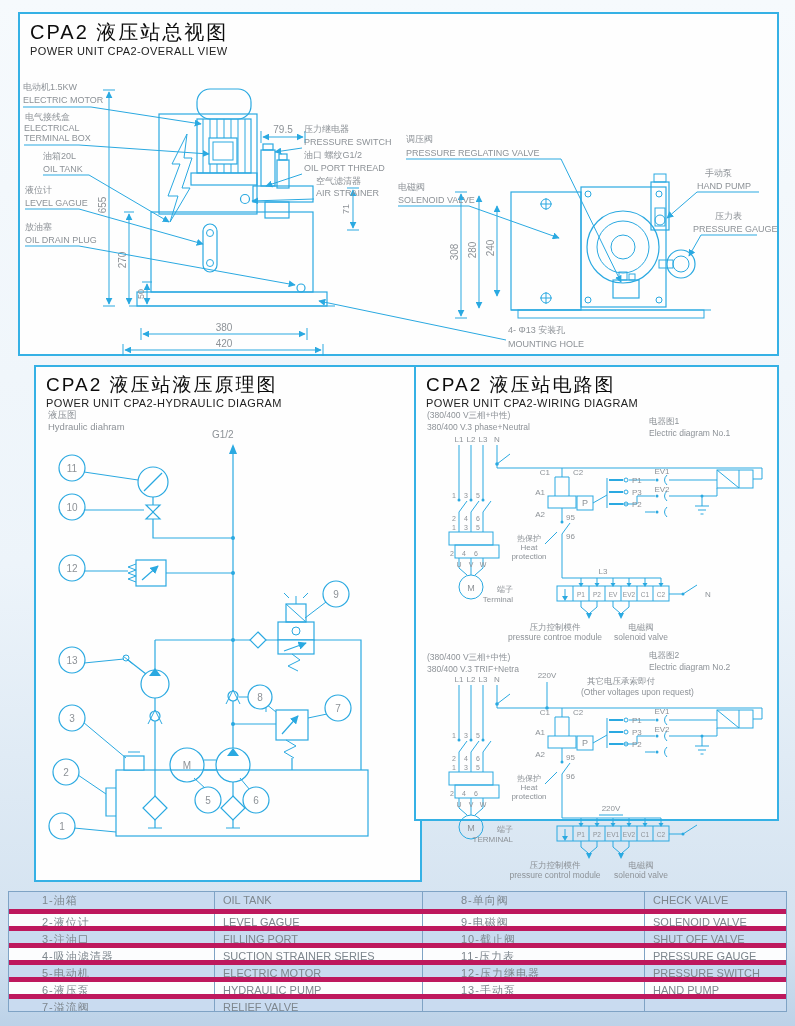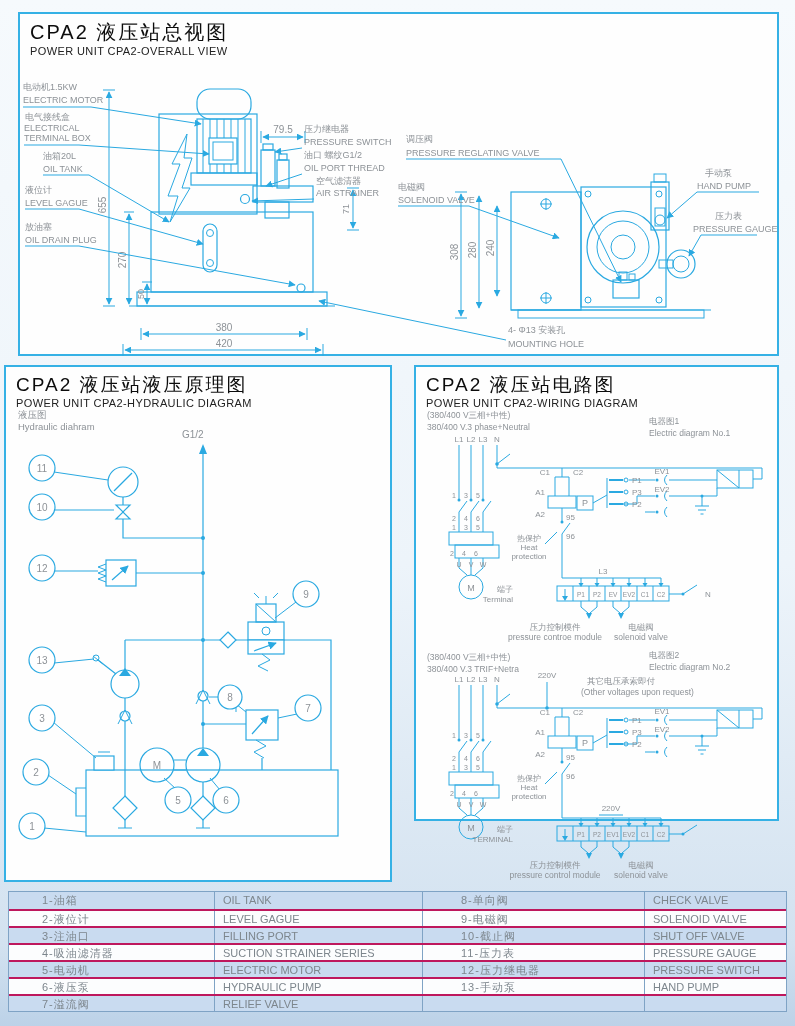--- a/index.html
+++ b/index.html
@@ -12,21 +12,21 @@
 .h-cn{font-weight:normal;font-size:20px;color:#0c0c0c;letter-spacing:2px;line-height:1.15}
 .h-en{font-weight:normal;font-size:11px;color:#222;letter-spacing:.4px;margin-top:1px}
 svg{position:absolute;overflow:visible}
 svg text{fill:#8d9297;font-family:"Liberation Sans",sans-serif}
 .ln{stroke:#2aa9e1;fill:none;stroke-width:1.2}
 .lt{stroke:#2aa9e1;fill:none;stroke-width:1}
 .fc{fill:#2aa9e1;stroke:none}
 .wf{fill:#fff}
 .t7{font-size:7px}.t65{font-size:6.5px}.t8{font-size:8px}.t85{font-size:8.5px}.t9{font-size:9px}.t95{font-size:9.5px}.t10{font-size:10px}
 .tbl{position:absolute;left:8px;top:891px;width:779px;border:1px solid #7fa3c5;background:#14532d}
-.trow{display:grid;grid-template-columns:205px 208px 222px 1fr;height:17px;line-height:16px;font-size:11px;color:#7d868d;border-top:2px solid #be185d}
+.trow{display:grid;grid-template-columns:205px 208px 222px 1fr;height:17px;line-height:16px;font-size:11px;color:#7d868d;border-top:5px solid #be185d}
 .trow:first-child{border-top:none}
 .trow.b{background:#c9dbf0}
 .trow.w{background:#fcfdfe}
 .trow span{border-left:1px solid #7fa3c5;padding-left:8px;white-space:nowrap;overflow:hidden}
 .trow span:first-child{border-left:none;padding-left:33px}
 .trow span:nth-child(3){padding-left:38px}
 .cnc{letter-spacing:1px}
 </style>
 </head>
 <body>
@@ -177,21 +177,21 @@
       <text class="t9" x="684" y="116">手动泵</text>
       <text class="t9" x="676" y="129">HAND PUMP</text>
       <polyline class="lt" points="738,132 676,132 646,158" marker-end="url(#am)"></polyline>
       <text class="t9" x="694" y="159">压力表</text>
       <text class="t9" x="672" y="172">PRESSURE GAUGE</text>
       <polyline class="lt" points="736,175 680,175 668,196" marker-end="url(#am)"></polyline>
     </g>
   </svg>
 </div>
 
-<div class="sec" style="left:4px;top:365px;width:388px;height:517px">
+<div class="sec" style="left:34px;top:365px;width:388px;height:517px">
   <div class="hd">
     <div class="h-cn" style="font-size:19px">CPA2 液压站液压原理图</div>
     <div class="h-en">POWER UNIT CPA2-HYDRAULIC DIAGRAM</div>
   </div>
   <svg style="left:0;top:41px" width="384" height="474" viewBox="0 0 384 474">
     <defs>
       <marker id="hm" viewBox="0 0 10 10" refX="9" refY="5" markerWidth="7" markerHeight="7" orient="auto-start-reverse">
           <path d="M0,0L10,5L0,10z" fill="#2aa9e1"></path>
         </marker>
     </defs>

